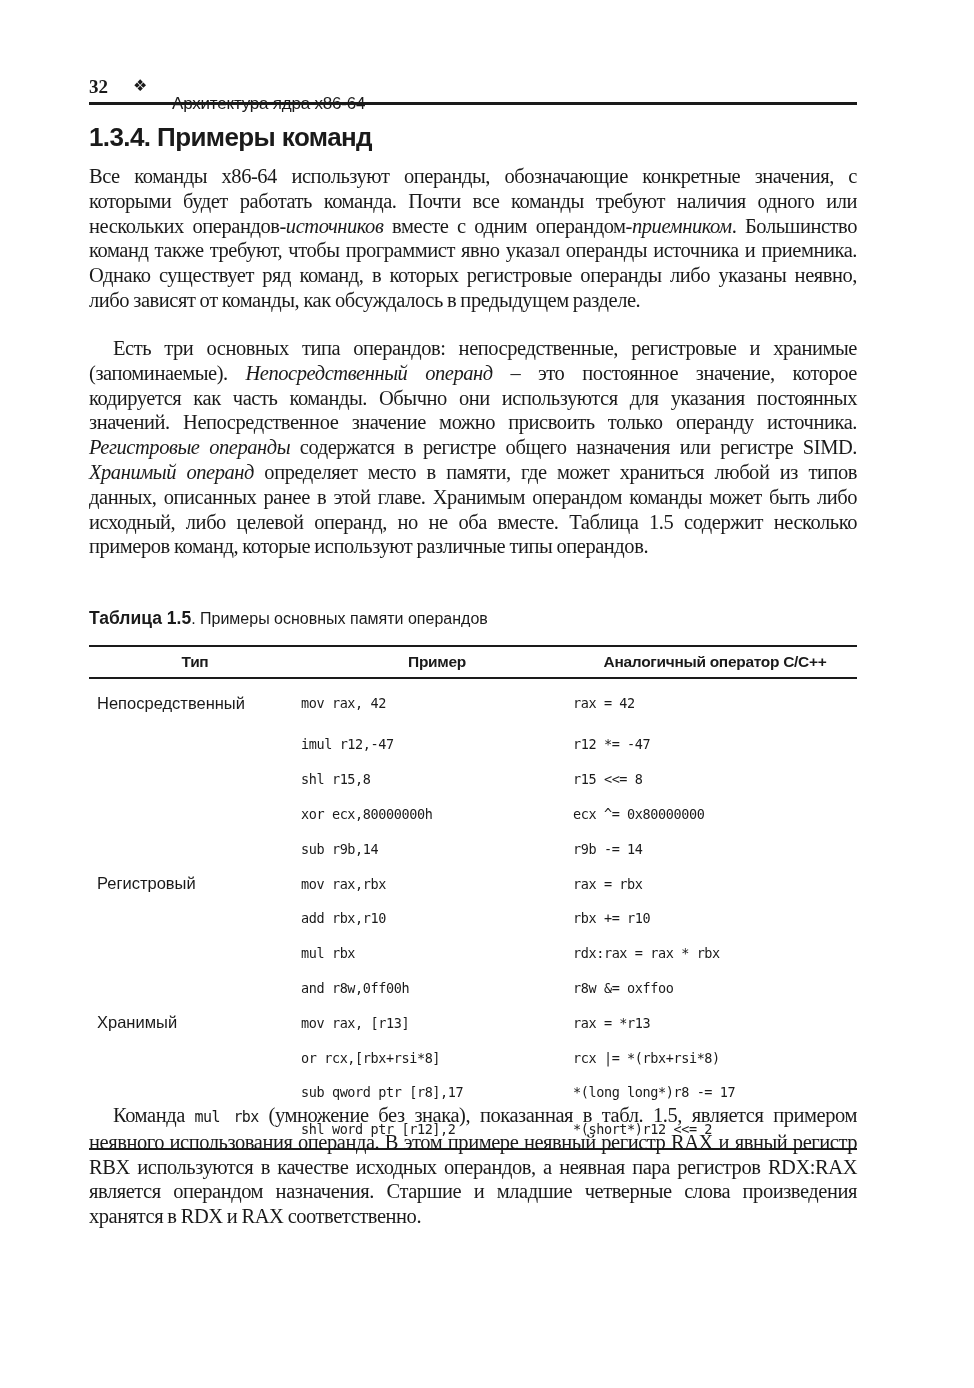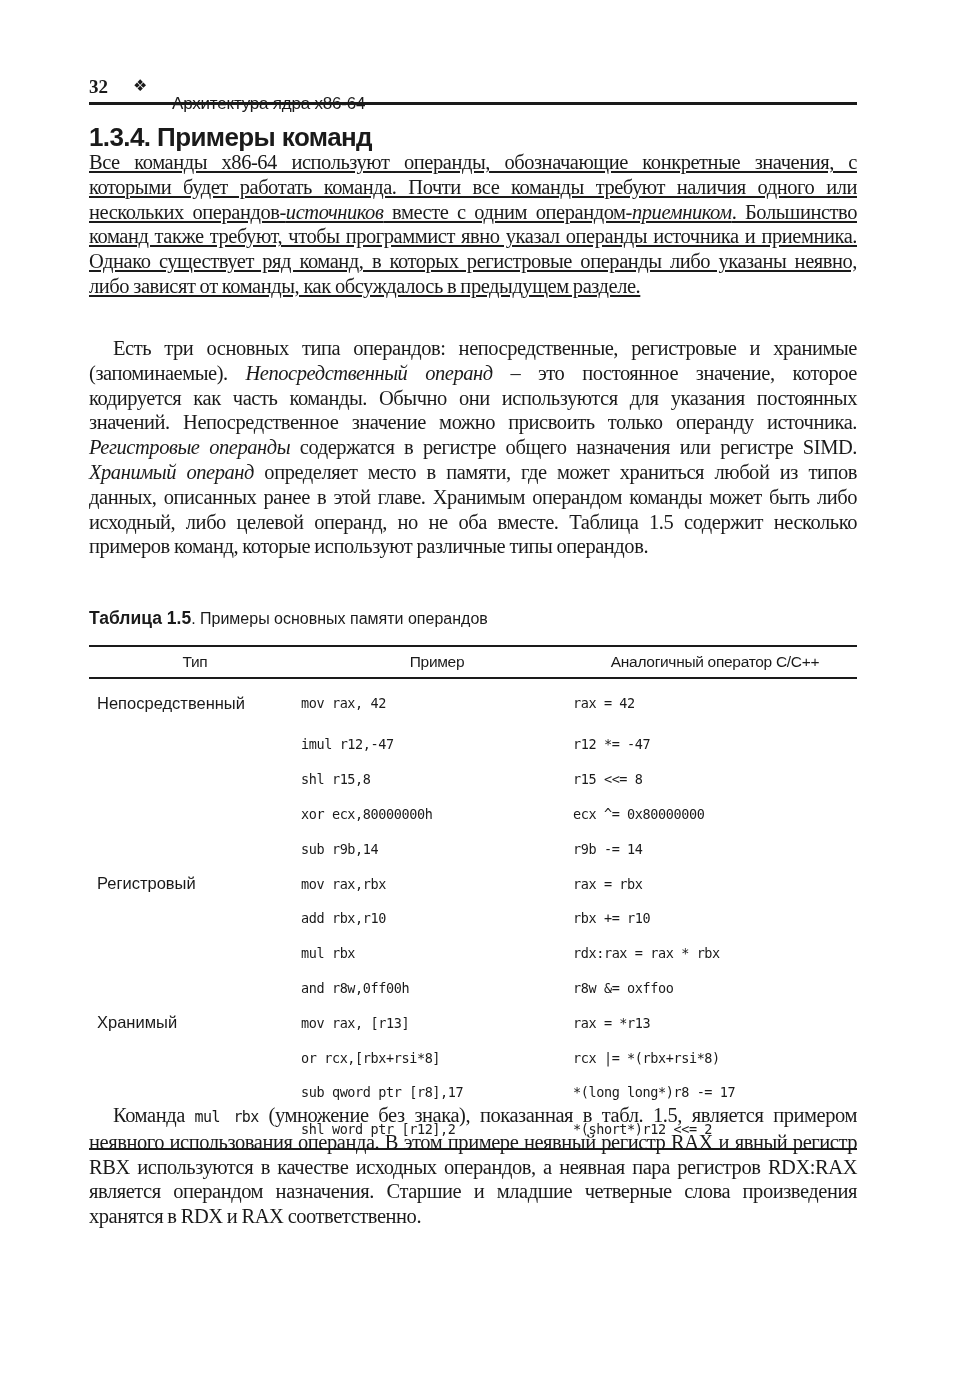--- a/index.html
+++ b/index.html
@@ -12,30 +12,30 @@
   .running-head .orn { position: absolute; left: 44px; top: 0; font-size: 16px; }
   .running-head .rtitle { position: absolute; left: 83px; top: 18px; letter-spacing: -0.2px; }
 
   h2.section-title { position: absolute; top: 122px; left: 0; margin: 0; font-family: "Liberation Sans", sans-serif;
     font-weight: bold; font-size: 26px; letter-spacing: -0.6px; }
 
   .body-text { position: absolute; left: 0; width: 768px; margin: 0; font-family: "Liberation Serif", serif;
     font-size: 20.5px; line-height: 24.8px; text-align: justify; letter-spacing: -0.45px; word-spacing: -0.5px; hyphens: manual; }
   .body-text.indent { text-indent: 24px; }
   .body-text i { font-style: italic; }
-  .p1 { top: 150px; text-decoration: underline; }
+  .p1 { top: 164px; }
   .p2 { top: 336px; }
   .p3 { top: 1103px; }
   .inline-code { font-family: "DejaVu Sans Mono", monospace; font-size: 15px; letter-spacing: -0.6px; }
 
   .caption { position: absolute; top: 608px; left: 0; font-size: 16px; font-family: "Liberation Sans", sans-serif; }
   .caption b { font-family: Liberation Sans, sans-serif; font-size: 17.5px; }
 
   table.ops { position: absolute; top: 645px; left: 0; width: 768px; border-collapse: collapse; }
-  table.ops thead th { font-family: "Liberation Sans", sans-serif; font-weight: normal; font-size: 15.5px;
+  table.ops thead th { font-family: "Liberation Sans", sans-serif; font-weight: bold; font-size: 15.5px;
     height: 30px; border-top: 2px solid #1a1a1a; border-bottom: 2px solid #1a1a1a; padding: 0; letter-spacing: -0.3px; }
   table.ops tbody tr:last-child td { border-bottom: 2px solid #1a1a1a; }
   table.ops td { padding: 0; height: 34.8px; vertical-align: middle; margin-top: 46px; }
   table.ops tbody tr:first-child td { height: 48px; }
   table.ops tbody tr:last-child td { height: 38px; }
   .c-type { width: 204px; font-family: "Liberation Sans", sans-serif; font-size: 16.5px; padding-left: 8px !important; }
   .c-ex { width: 272px; font-family: "DejaVu Sans Mono", monospace; font-size: 13.5px; letter-spacing: -0.4px; }
   .c-eq { font-family: "DejaVu Sans Mono", monospace; font-size: 13.5px; letter-spacing: -0.4px; }
   th.h-type { text-align: center; width: 168px; }
   th.h-ex { text-align: center; }

